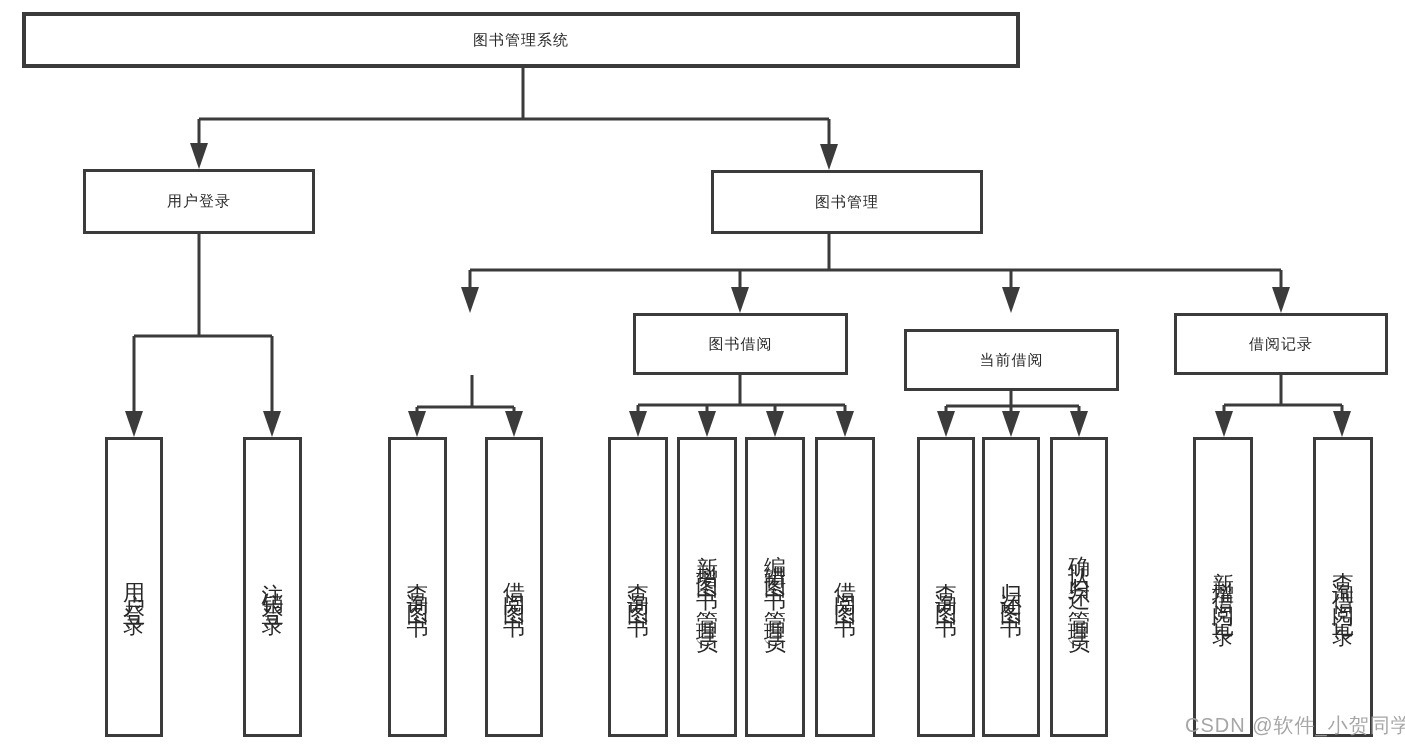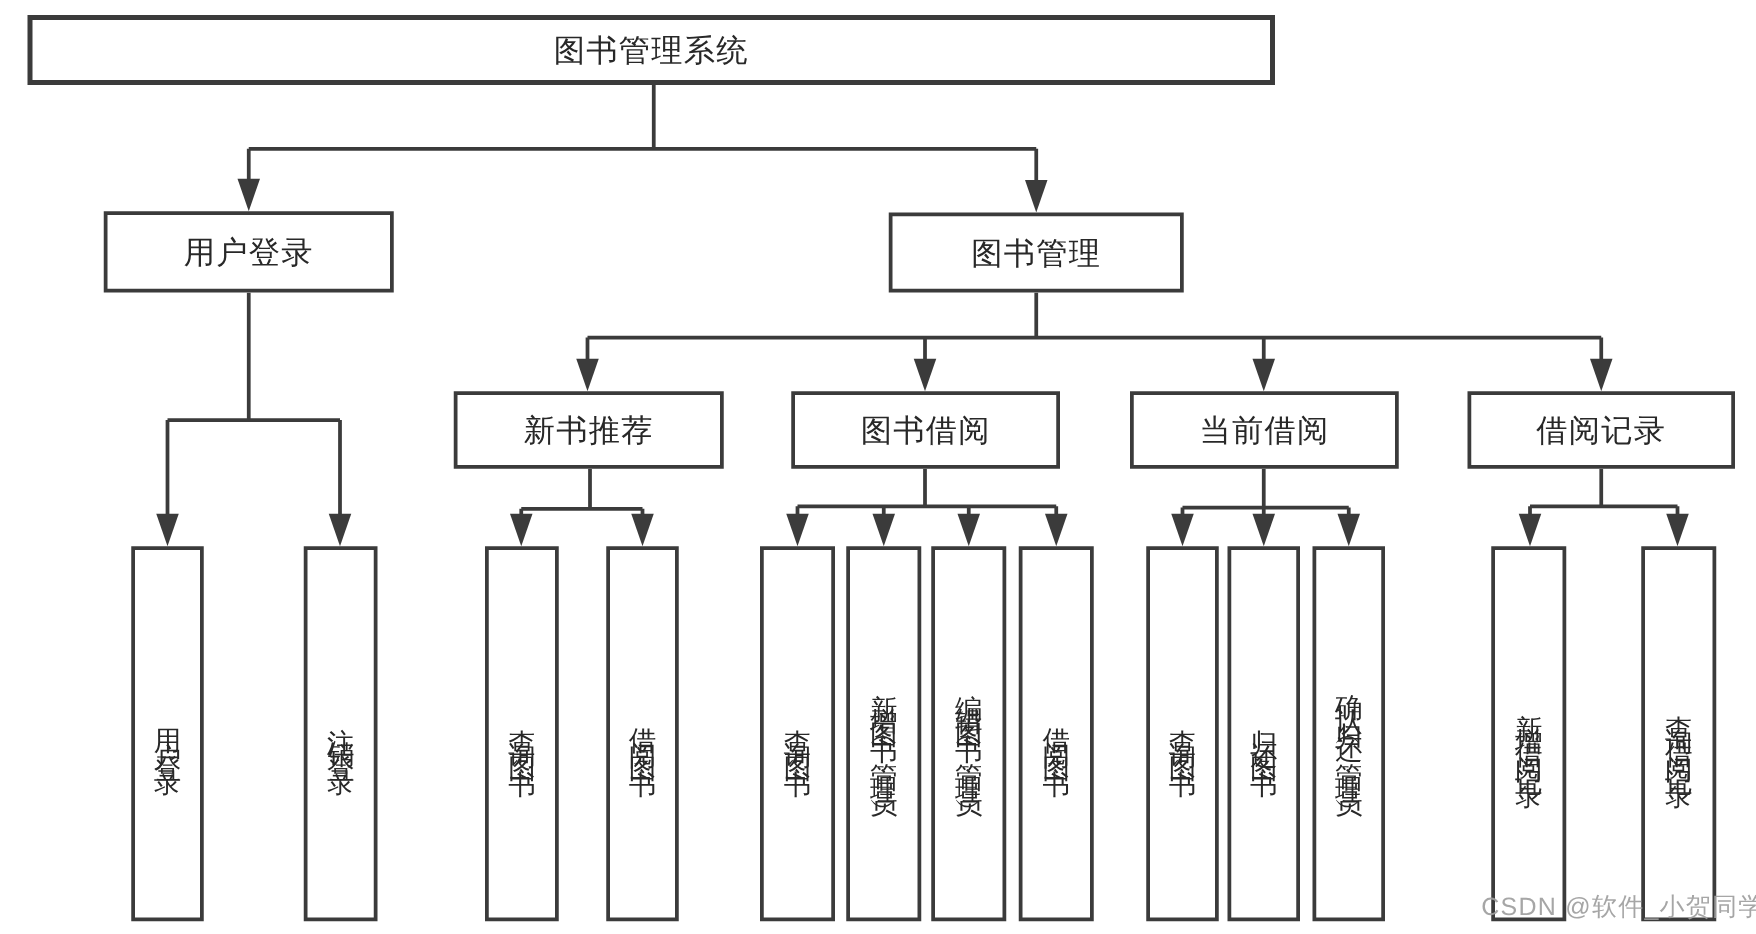--- a/index.html
+++ b/index.html
@@ -12,21 +12,21 @@
   }
   svg.wires{position:absolute;left:0;top:0;width:1405px;height:747px;}
   .box{
     position:absolute;
     background:#ffffff;
     border:3px solid #3b3b3b;
     box-sizing:border-box;
     display:flex;align-items:center;justify-content:center;
     color:#282828;
   }
-  .hbox{font-size:25px;letter-spacing:1px;}
+  .hbox{font-size:15px;letter-spacing:1px;}
   .root{border-width:4px;}
   .vbox span{
     writing-mode:vertical-rl;
     text-orientation:mixed;
     font-size:22px;
     letter-spacing:11px;
     line-height:1;
   }
   .watermark{
     position:absolute;
@@ -76,31 +76,28 @@
     </g>
   </svg>
 
   <div class="box hbox root" style="left:22px;top:12px;width:998px;height:56px;">
     <span>图书管理系统</span>
   </div>
 
   <div class="box hbox" style="left:83px;top:169px;width:232px;height:65px;">
     <span>用户登录</span>
   </div>
-  <div class="box hbox" style="left:711px;top:170px;width:236px;height:64px;">
+  <div class="box hbox" style="left:711px;top:170px;width:272px;height:64px;">
     <span>图书管理</span>
   </div>
 
-  <div class="box hbox" style="left:363px;top:313px;width:216px;height:62px;">
-    <span>新书推荐</span>
-  </div>
   <div class="box hbox" style="left:633px;top:313px;width:215px;height:62px;text-align:right;">
     <span>图书借阅</span>
   </div>
-  <div class="box hbox" style="left:904px;top:313px;width:215px;height:62px;">
+  <div class="box hbox" style="left:904px;top:329px;width:215px;height:62px;">
     <span>当前借阅</span>
   </div>
   <div class="box hbox" style="left:1174px;top:313px;width:214px;height:62px;justify-content:center;">
     <span>借阅记录</span>
   </div>
 
   <div class="box vbox" style="left:105px;top:437px;width:58px;height:300px;">
     <span>用户登录</span>
   </div>
   <div class="box vbox" style="left:243px;top:437px;width:59px;height:300px;">

